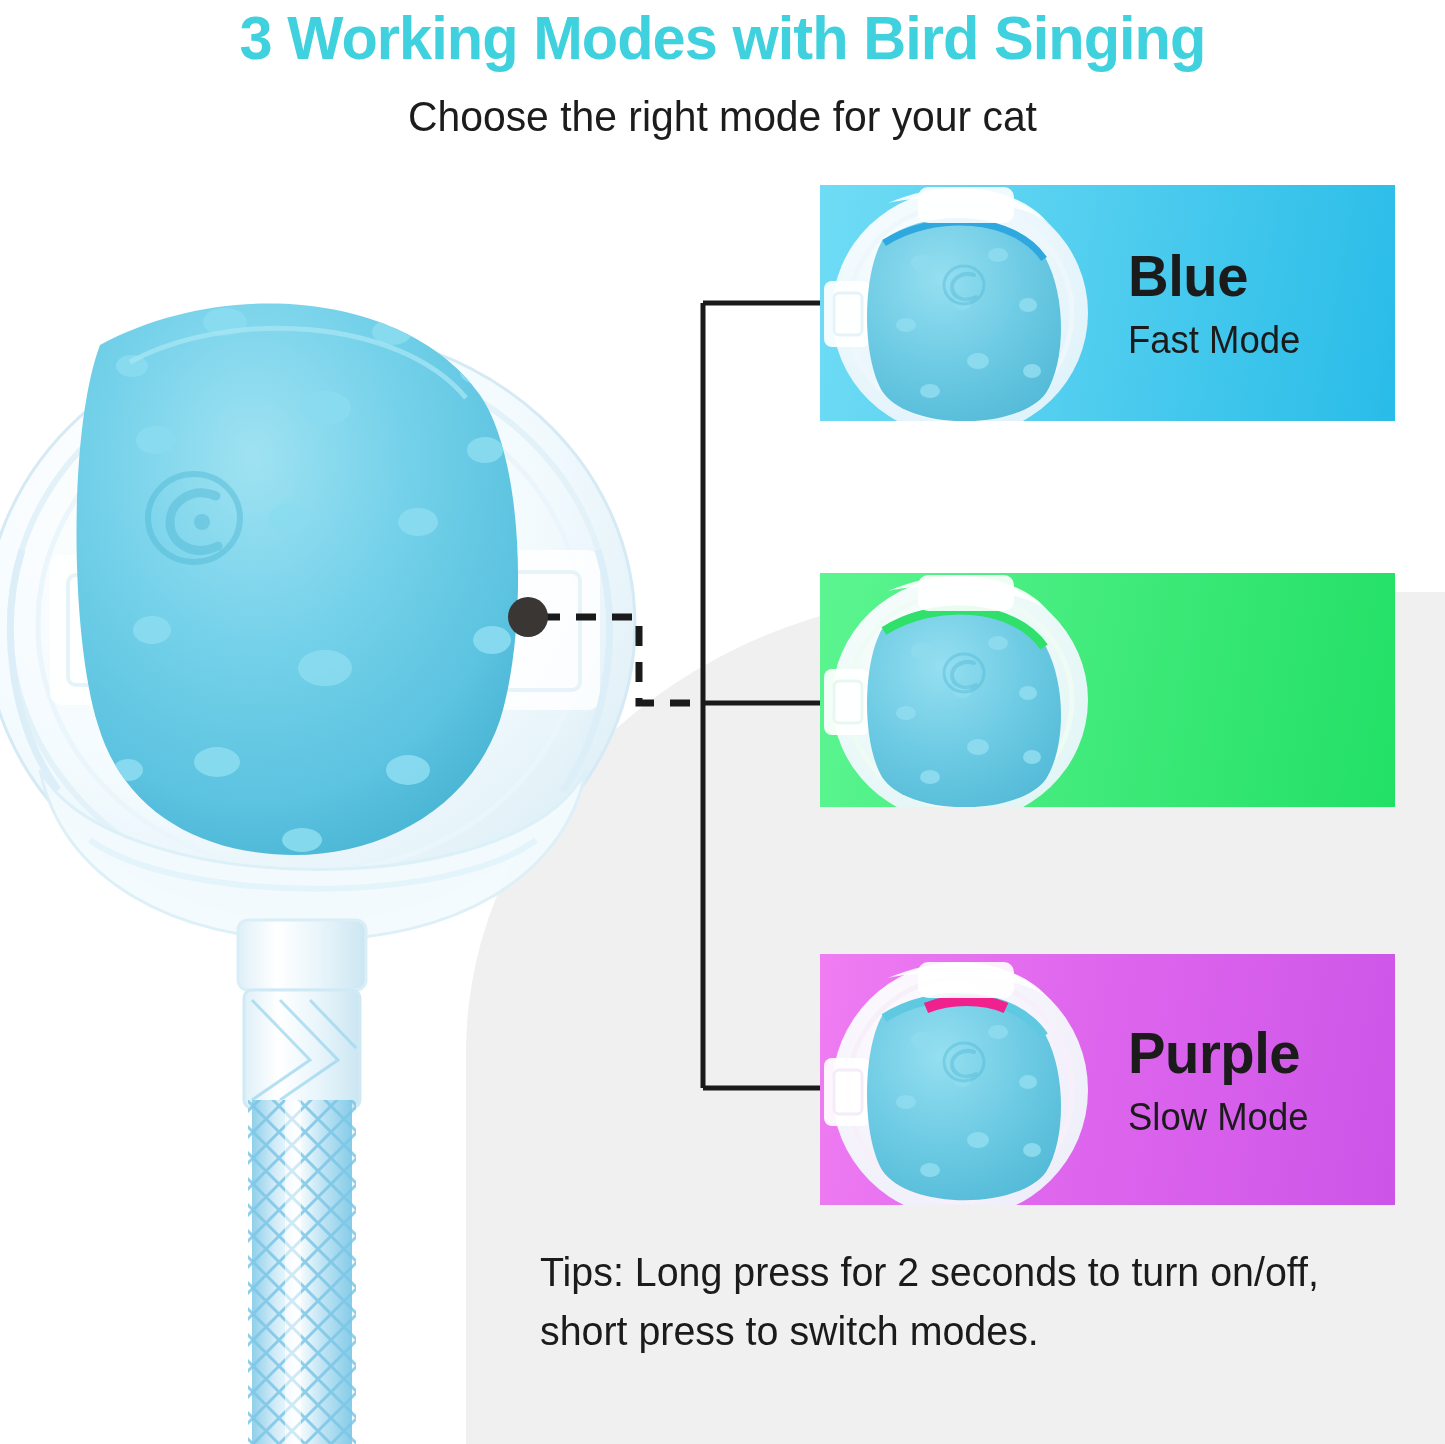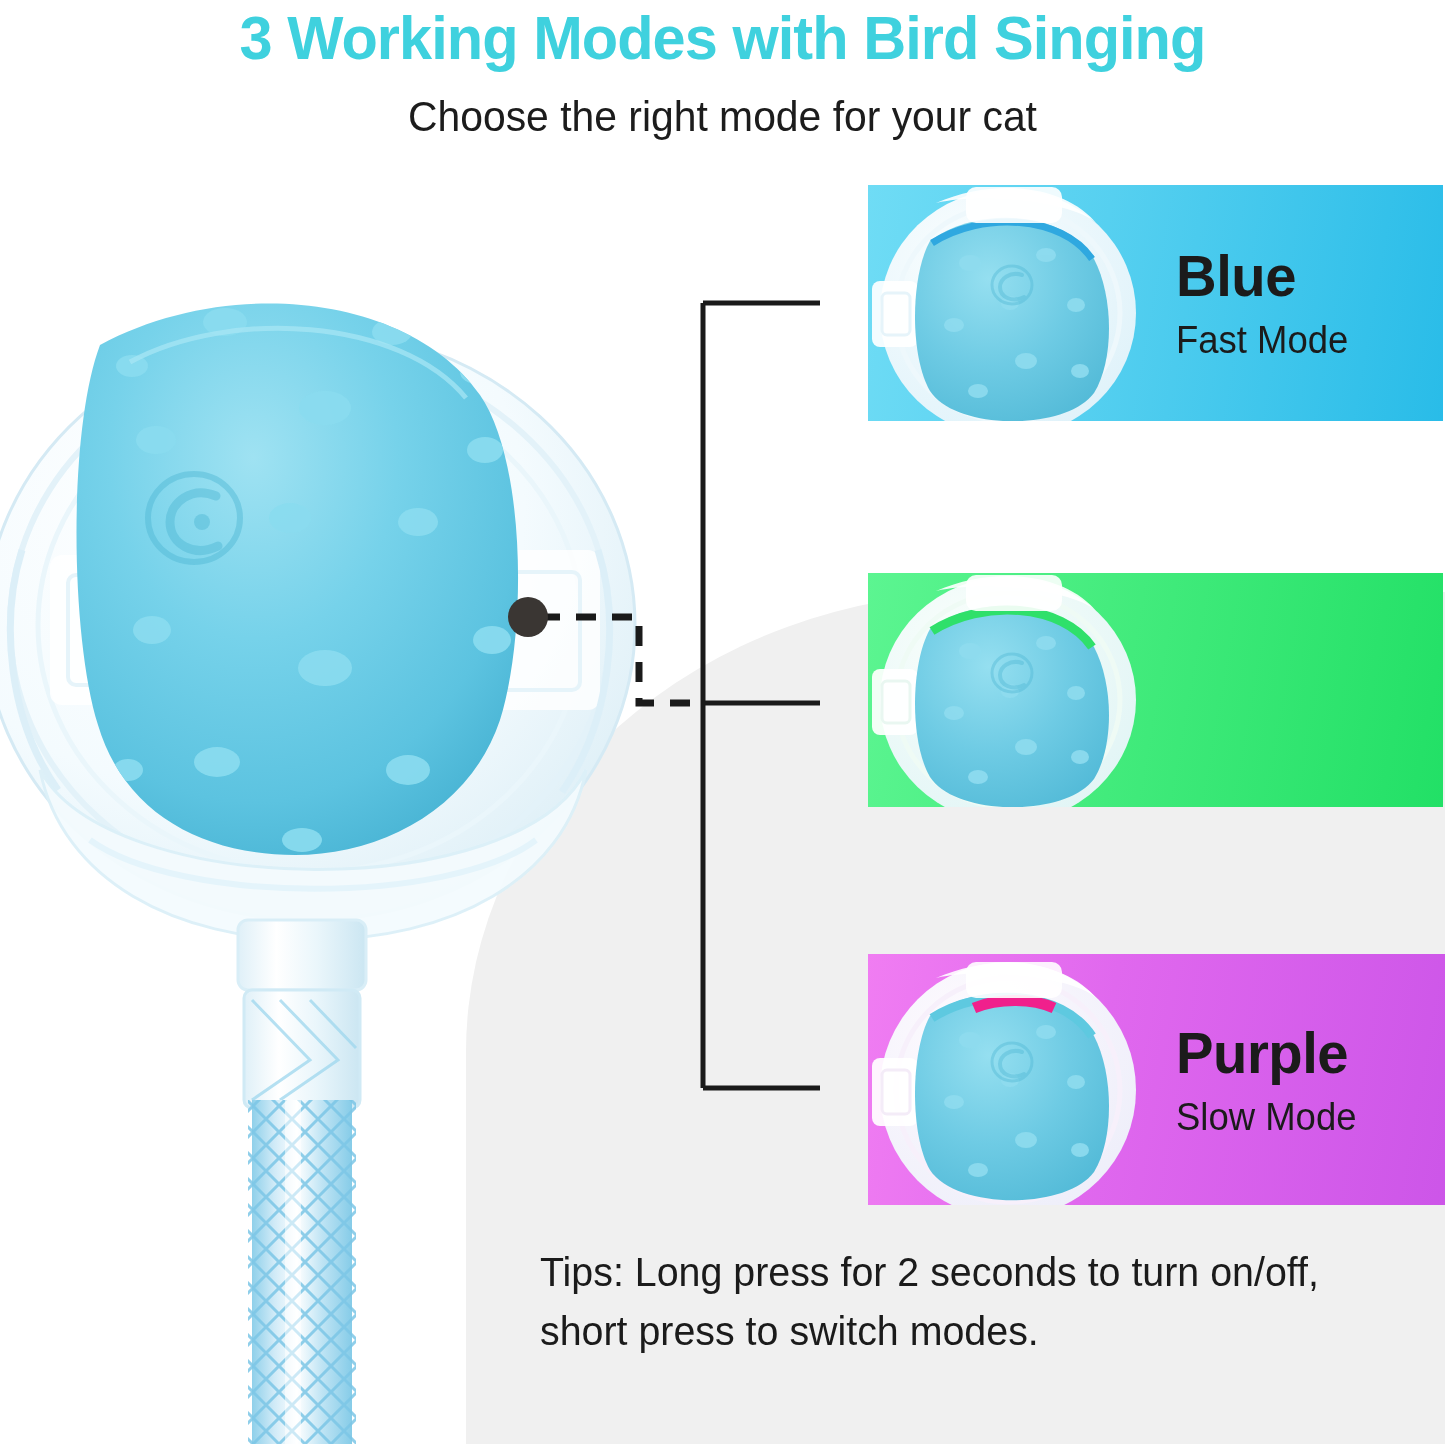--- a/index.html
+++ b/index.html
@@ -44,27 +44,27 @@
     z-index:5;
     white-space:nowrap;
   }
 
   
   .conn-svg{position:absolute;left:0;top:0;width:1445px;height:1444px;z-index:4;pointer-events:none;}
 
   
   .card{
     position:absolute;
-    left:868px; width:575px;
+    left:820px; width:575px;
     overflow:hidden;
     z-index:6;
   }
   .card.blue  { top:185px; height:236px; background:linear-gradient(100deg,#6fdcf5 0%,#56d0f0 40%,#29bce8 100%); }
   .card.green { top:573px; height:234px; background:linear-gradient(100deg,#5cf591 0%,#45ec7e 40%,#22e066 100%); }
-  .card.purple{ top:954px; height:251px; background:linear-gradient(100deg,#f07df2 0%,#e068ee 40%,#cc55e8 100%);padding-left:12px; }
+  .card.purple{ top:954px; height:251px; background:linear-gradient(100deg,#f07df2 0%,#e068ee 40%,#cc55e8 100%); }
 
   .card-text{
     position:absolute;
     left:308px; top:0; height:100%;
     display:flex;flex-direction:column;justify-content:center;
   }
   .card-title{
     font-size:58px;font-weight:bold;color:#1b1b1b;
     line-height:1.0;letter-spacing:-0.5px;
     transform:scaleX(0.97);transform-origin:left center;

